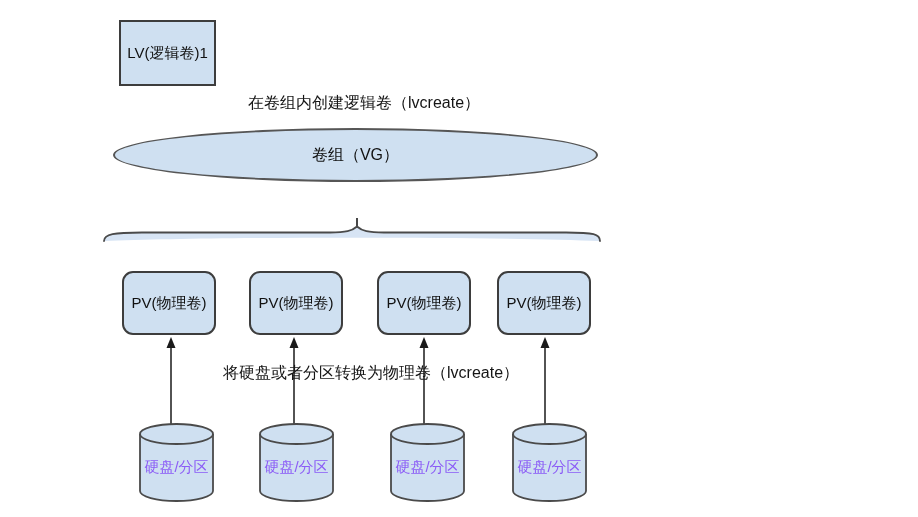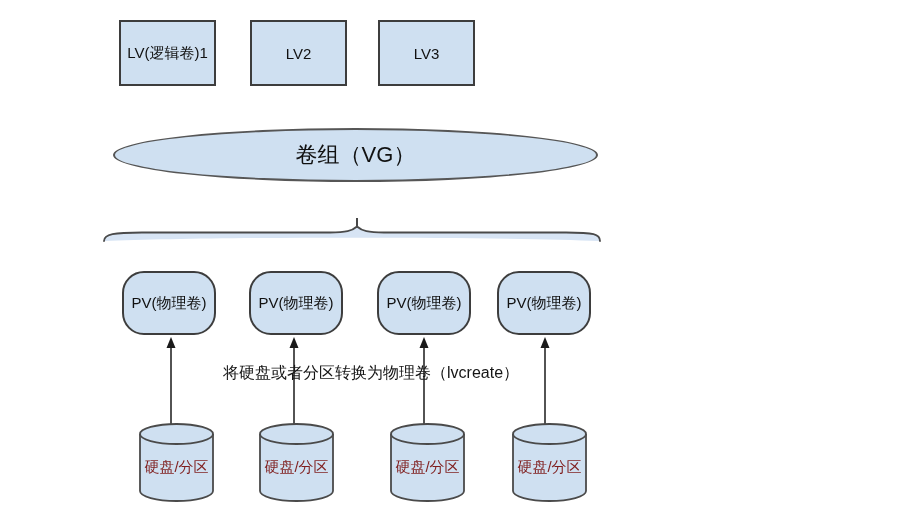--- a/index.html
+++ b/index.html
@@ -10,58 +10,57 @@
   .box{
     position:absolute;box-sizing:border-box;background:#cfe0f1;border:2px solid #3d3d3d;
     display:flex;align-items:center;justify-content:center;
     font-size:15px;white-space:nowrap;color:#111111;
   }
   .lv{top:20px;height:66px;width:97px;}
   .lv1{left:119px;}
   .lv2{left:250px;}
   .lv3{left:378px;}
   .lv4{left:498px;}
-  .pv{top:271px;height:64px;width:94px;border-radius:22px;border-width:2px;}
+  .pv{top:271px;height:64px;width:94px;border-radius:11px;border-width:2px;}
   .pv1{left:122px;}
   .pv2{left:249px;}
   .pv3{left:377px;}
   .pv4{left:497px;}
   .vg-ellipse{
     position:absolute;box-sizing:border-box;left:113px;top:128px;width:485px;height:54px;
     background:#cfe0f1;border:2px solid #565656;border-radius:50%;
     display:flex;align-items:center;justify-content:center;
-    font-size:22px;white-space:nowrap;color:#111111;
+    font-size:16px;white-space:nowrap;color:#111111;
   }
   .caption{
     position:absolute;font-size:16px;line-height:19px;white-space:nowrap;color:#151515;
   }
   .caption-lv{left:248px;top:93px;}
   .caption-vg{left:124px;top:199px;}
   .caption-pv{left:223px;top:363px;}
   .overlay{
     position:absolute;left:0;top:0;width:918px;height:517px;pointer-events:none;
   }
   .cyl-label{
     position:absolute;top:457px;width:73px;height:20px;text-align:center;
-    font-size:15px;line-height:20px;white-space:nowrap;color:#7f1d1d;
+    font-size:15px;line-height:20px;white-space:nowrap;color:#8b5cf6;
   }
   .cyl-label-1{left:140px;}
   .cyl-label-2{left:260px;}
   .cyl-label-3{left:391px;}
   .cyl-label-4{left:513px;}
 </style>
 </head>
 <body>
 
 <div class="stage">
 
   <div class="box lv lv1">LV(逻辑卷)1</div>
-  <div class="box lv lv2">LV2</div>
-  <div class="box lv lv3">LV3</div>
 
+  <div class="caption caption-lv">在卷组内创建逻辑卷（lvcreate）</div>
 
   <div class="vg-ellipse">卷组（VG）</div>
 
 
   <div class="box pv pv1">PV(物理卷)</div>
   <div class="box pv pv2">PV(物理卷)</div>
   <div class="box pv pv3">PV(物理卷)</div>
   <div class="box pv pv4">PV(物理卷)</div>
 
   <div class="caption caption-pv">将硬盘或者分区转换为物理卷（lvcreate）</div>

